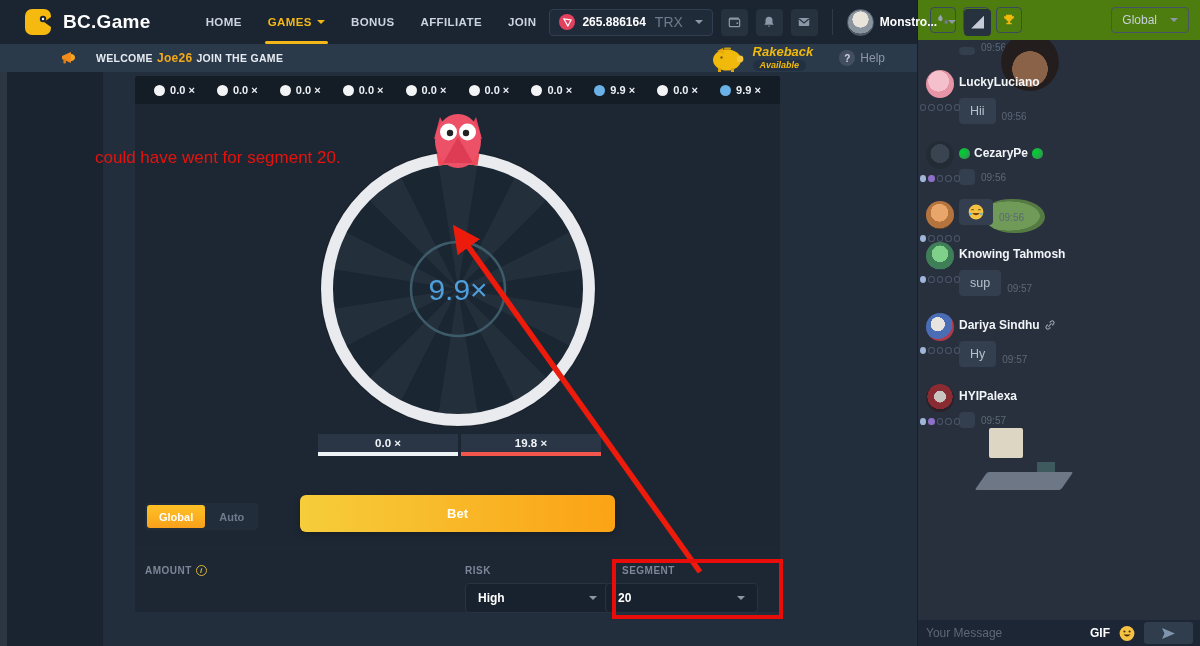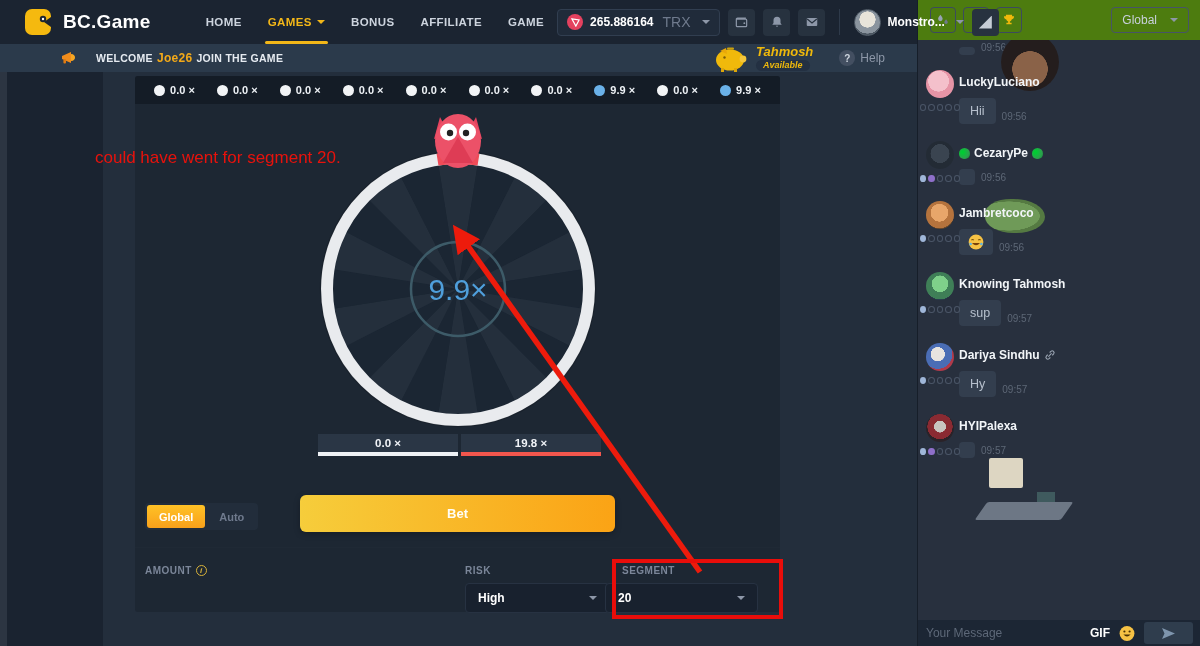--- a/index.html
+++ b/index.html
@@ -140,21 +140,21 @@
       <span class="logo-title">BC.Game</span>
     </div>
     <nav class="menu">
       <span class="menu-item">HOME</span>
       <span class="menu-item active">
           <span>GAMES</span>
           <span class="caret"></span>
         </span>
       <span class="menu-item">BONUS</span>
       <span class="menu-item">AFFILIATE</span>
-      <span class="menu-item">GAME</span>
+      <span class="menu-item">JOIN</span>
     </nav>
     <div class="nav-right">
       <div class="balance">
         <span class="coin">
             <svg width="9" height="9" viewBox="0 0 10 10">
               <path d="M1 1 L9 2.2 L5.4 9 Z" fill="none" stroke="#fff" stroke-width="1.3"></path>
             </svg>
           </span>
         <span class="balance-amt">265.886164</span>
         <span class="balance-cur">TRX</span>
@@ -203,21 +203,21 @@
       <svg width="40" height="30" viewBox="0 0 40 30">
           <ellipse cx="20" cy="17" rx="14" ry="10.5" fill="#f0b90b"></ellipse>
           <path d="M10 8 L16 5 L17 11 Z" fill="#e8a70a"></path>
           <rect x="17" y="4.5" width="7" height="2.3" rx="1" fill="#caa00d"></rect>
           <circle cx="33" cy="16" r="3.4" fill="#f5c63a"></circle>
           <rect x="11" y="25" width="3" height="4" fill="#dca60a"></rect>
           <rect x="24" y="25" width="3" height="4" fill="#dca60a"></rect>
           <circle cx="14.5" cy="14.5" r="1.2" fill="#7a5e08"></circle>
         </svg>
       <span class="rk-text">
-        <span class="rk-title">Tahmosh</span>
+        <span class="rk-title">Rakeback</span>
         <span class="rk-sub">Available</span>
       </span>
     </div>
     <div class="help">
       <span class="help-q">?</span>
       <span class="help-label">Help</span>
     </div>
   </div>
 
   <div class="content">
@@ -424,23 +424,20 @@
             <span class="bdg"></span>
           </span>
         <div class="bubble-row">
           <span class="gif-bubble"><span class="gif-art gif2"></span></span>
           <span class="time">09:56</span>
         </div>
       </div>
 
       <div class="msg" style="margin-bottom:15px;">
         <span class="avatar-sm" style="background:radial-gradient(circle at 48% 42%, #e8a66a 0 40%, #b5733d 41% 70%, #6e4a28 71%);"></span>
-        <div class="uname-row">
-            <span class="uname">Jambretcoco</span>
-          </div>
         <span class="badge-row">
             <span class="bdg fill" style="background: rgb(159, 182, 216);"></span>
             <span class="bdg"></span>
             <span class="bdg"></span>
             <span class="bdg"></span>
             <span class="bdg"></span>
           </span>
         <div class="bubble-row">
           <span class="bubble" style="padding:5px 9px;">
             <svg width="16" height="16" viewBox="0 0 16 16" style="display:block;">

